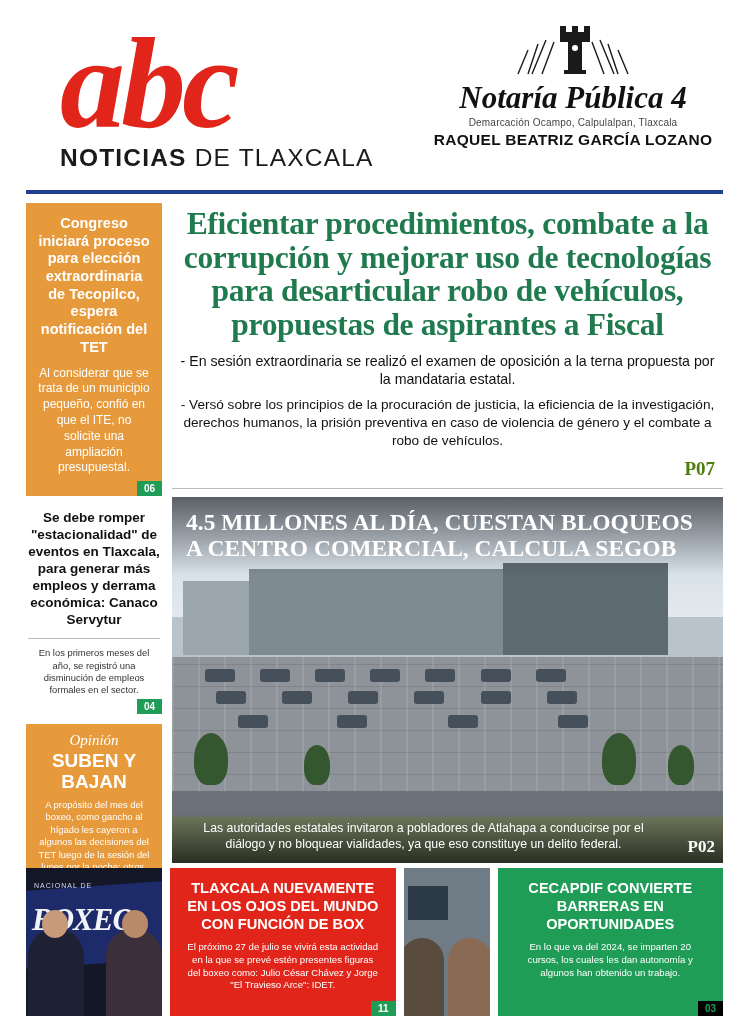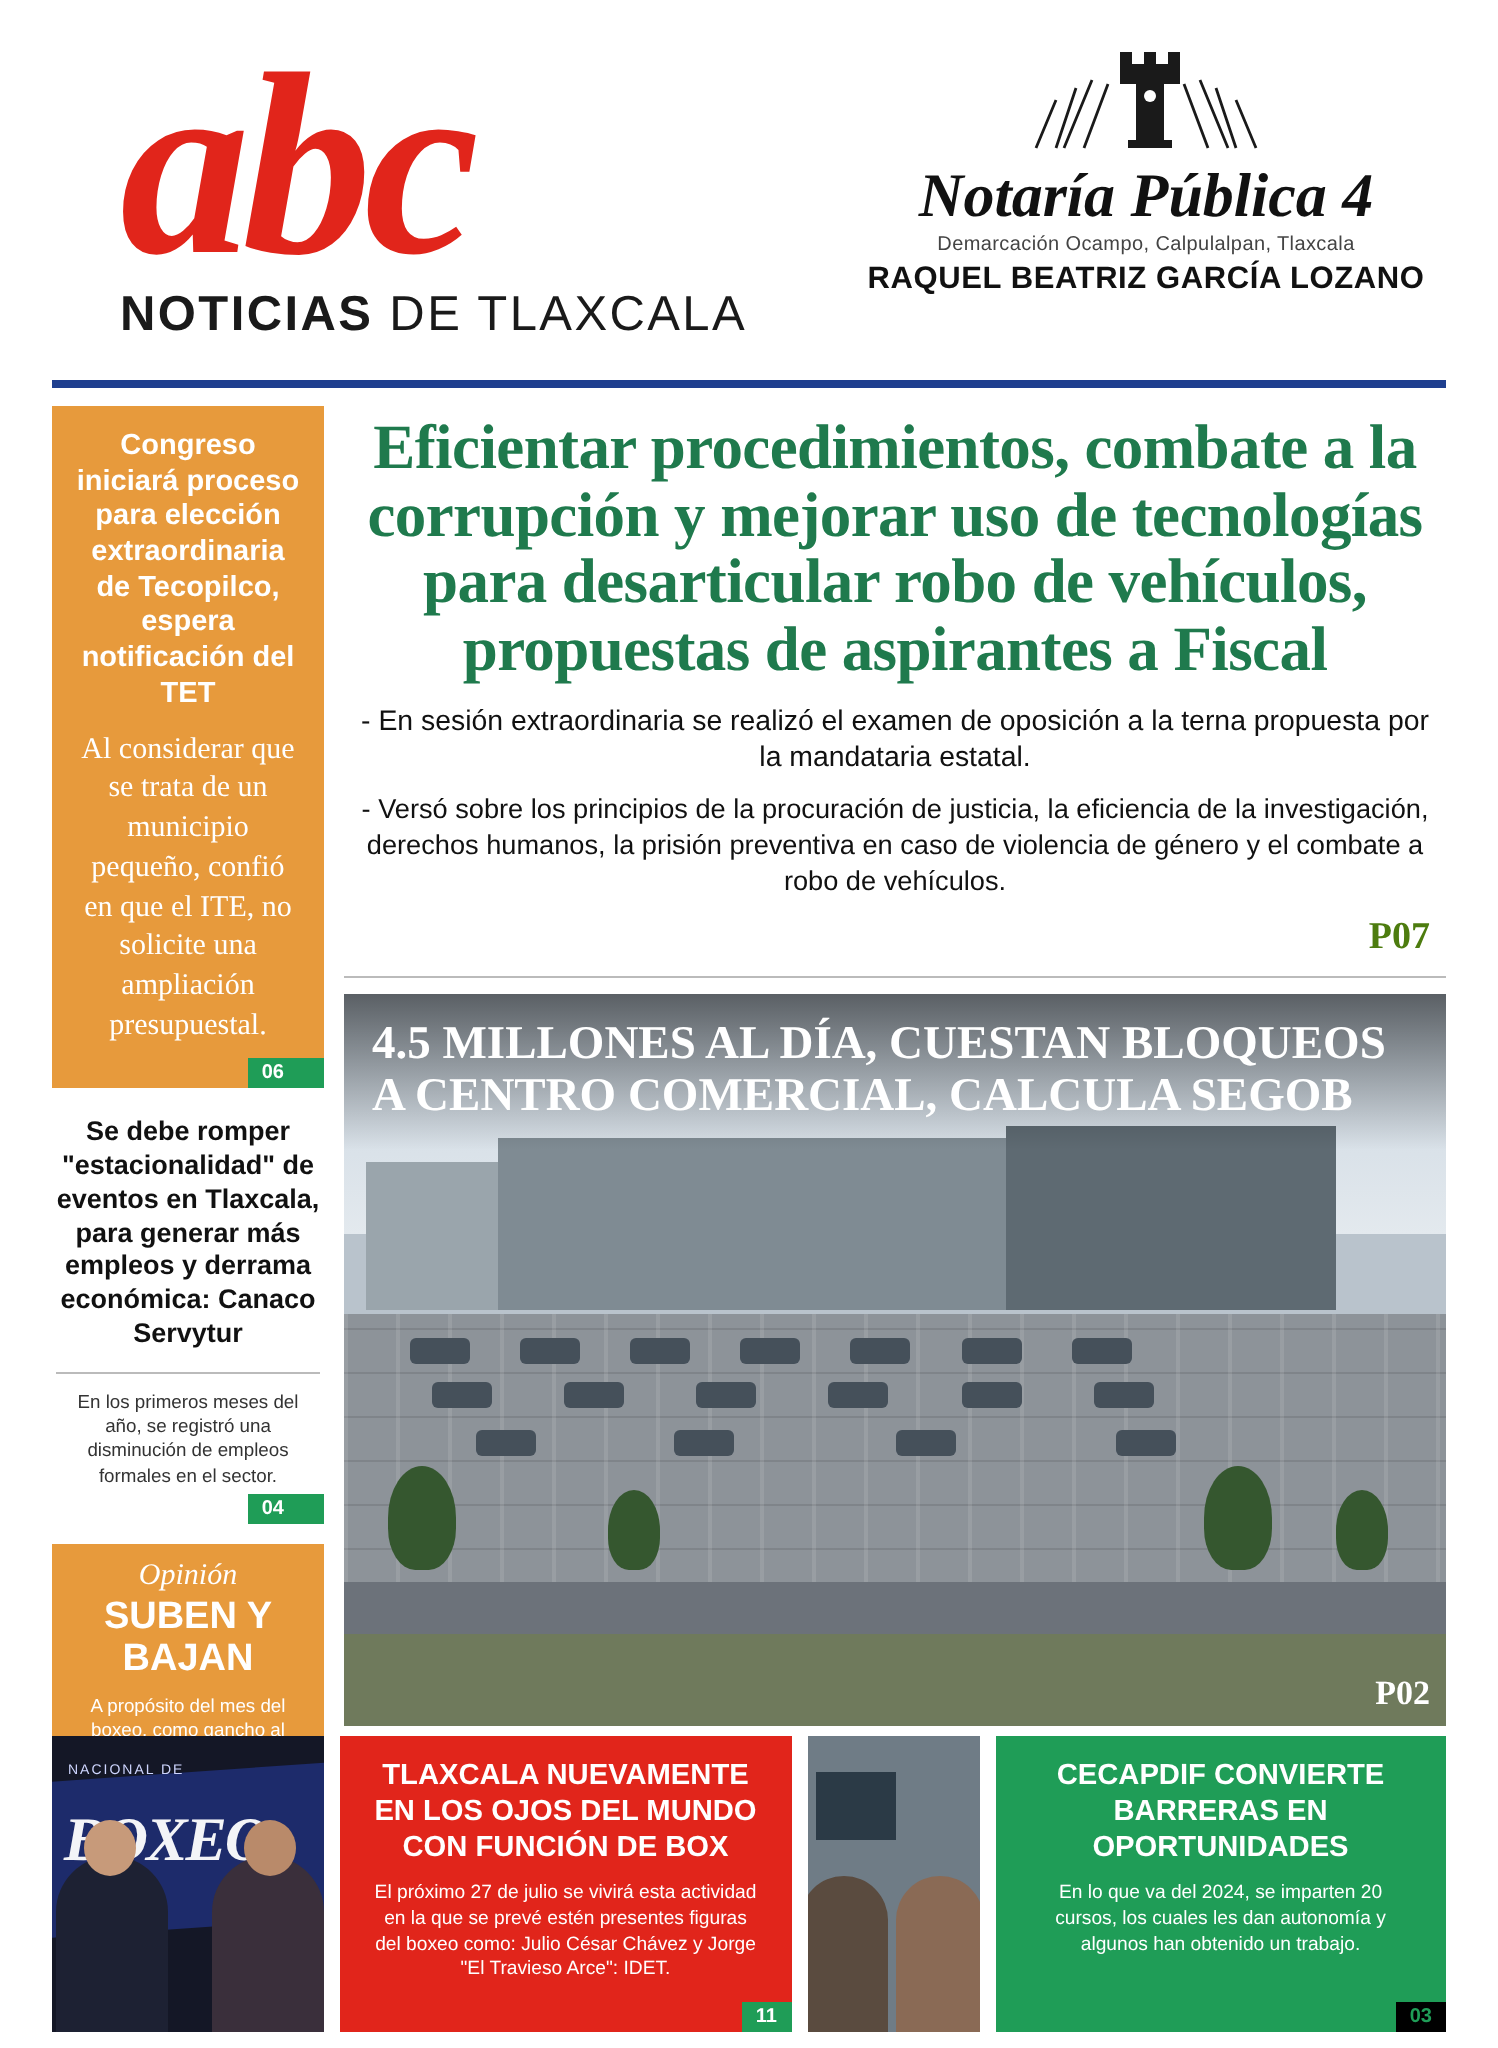--- a/index.html
+++ b/index.html
@@ -67,25 +67,25 @@
   .content { position:relative; margin: 9px 26px 0 26px; display:flex; gap:10px; }
   .col-left { width:136px; flex:0 0 136px; }
   .col-right { flex:1; }
 
   
   .box { position:relative; margin-bottom:10px; }
   .box-orange { background:#e79a3c; color:#fff; padding:12px 12px 20px 12px; text-align:center; }
   .box-orange h3 {
     margin:0; font-size:14.5px; line-height:1.22; font-weight:bold;
   }
-  .box-orange p { margin:9px 0 0 0; font-size:15px; line-height:1.32;font-family:Liberation Serif, serif; }
+  .box-orange p { margin:9px 0 0 0; font-size:12px; line-height:1.32; }
   .pagetag {
     position:absolute; right:0; bottom:0;
     background:#1f7a4d; color:#fff; font-size:10px; font-weight:bold;
-    padding:2px 20px 2px 7px;
+    padding:2px 7px 2px 7px;
   }
   .pagetag.green { background:#1f9d57; }
 
   .box-white { background:#fff; text-align:center; padding:4px 2px 18px 2px; }
   .box-white h3 { margin:0; font-size:13.5px; line-height:1.25; font-weight:bold; color:#111; }
   .box-white p { margin:8px 2px 0 2px; font-size:9.4px; line-height:1.3; color:#333; }
   .hr-thin { border-top:1px solid #bbb; margin:10px 0 8px 0; }
 
   .box-opinion { background:#e79a3c; color:#fff; padding:8px 10px 20px 10px; text-align:center; }
   .op-label { font-family:"Liberation Serif", serif; font-style:italic; font-size:15px; margin-bottom:2px; }
@@ -281,20 +281,21 @@
             <div class="car" style="left:30%;top:50px"></div>
             <div class="car" style="left:50%;top:50px"></div>
             <div class="car" style="left:70%;top:50px"></div>
           </div>
           <div class="tree" style="left:4%"></div>
           <div class="tree small" style="left:24%"></div>
           <div class="tree" style="left:78%"></div>
           <div class="tree small" style="left:90%"></div>
         </div>
         <div class="feature-title">4.5 MILLONES AL DÍA, CUESTAN BLOQUEOS A CENTRO COMERCIAL, CALCULA SEGOB</div>
+        <div class="feature-caption">Las autoridades estatales invitaron a pobladores de Atlahapa a conducirse por el diálogo y no bloquear vialidades, ya que eso constituye un delito federal.</div>
         <div class="feature-page">P02</div>
       </div>
 
     </div>
   </div>
 
   <div class="bottom">
 
     <div class="b-photo">
       <div class="ring"></div>

